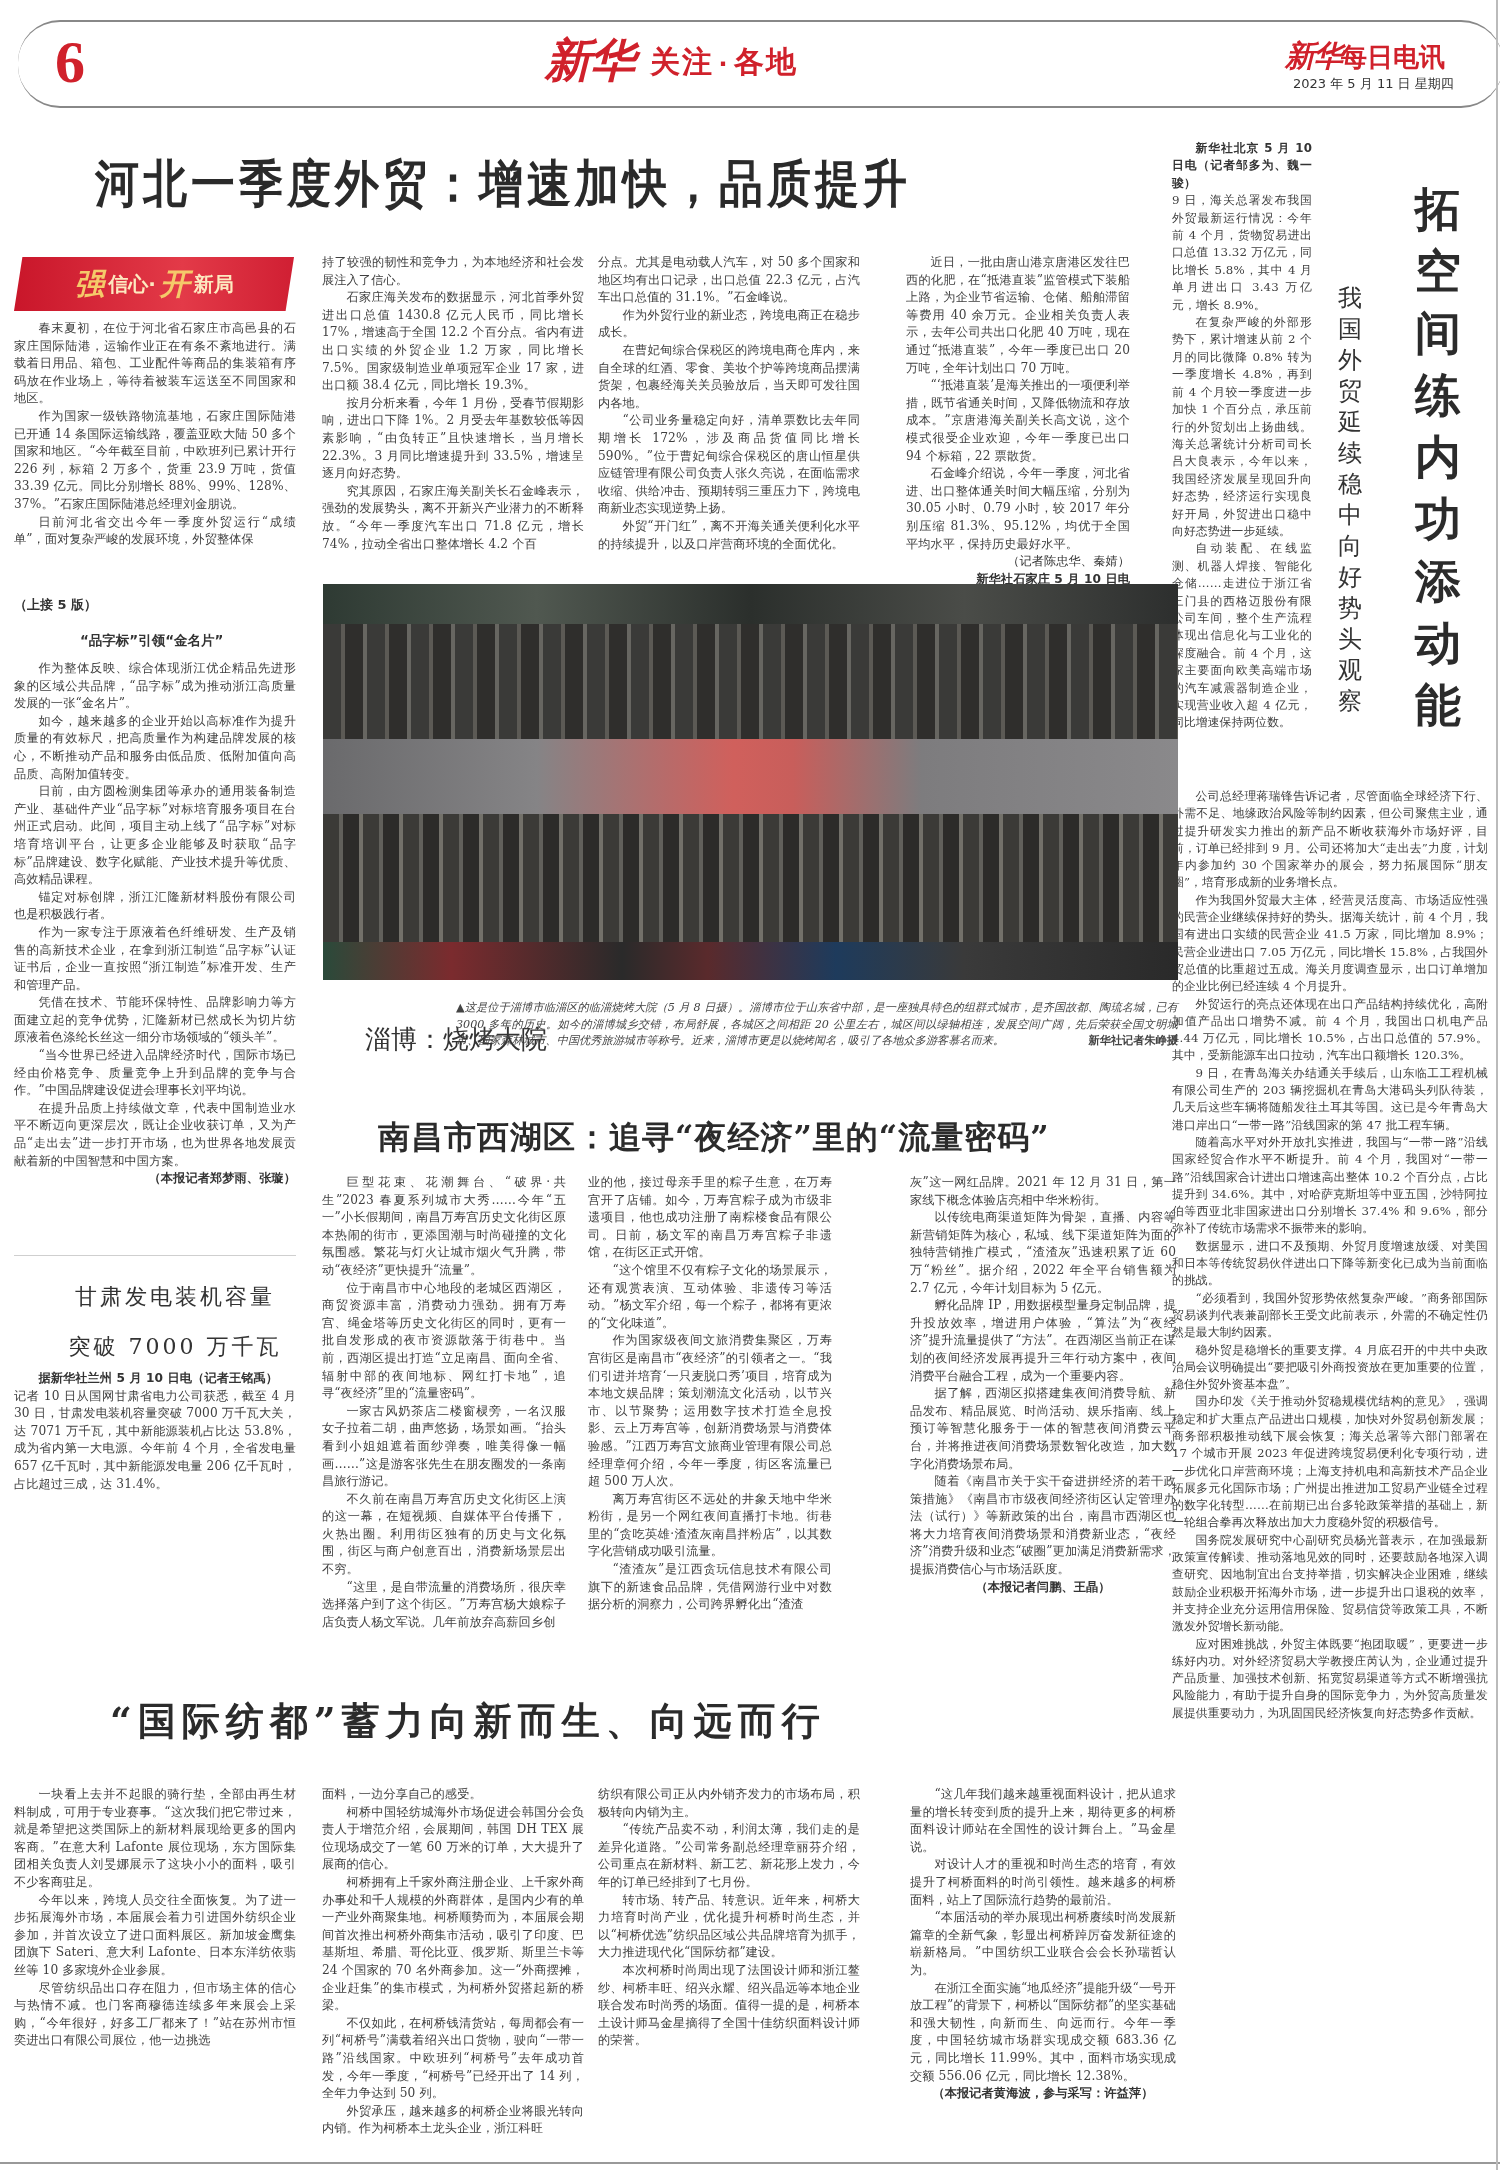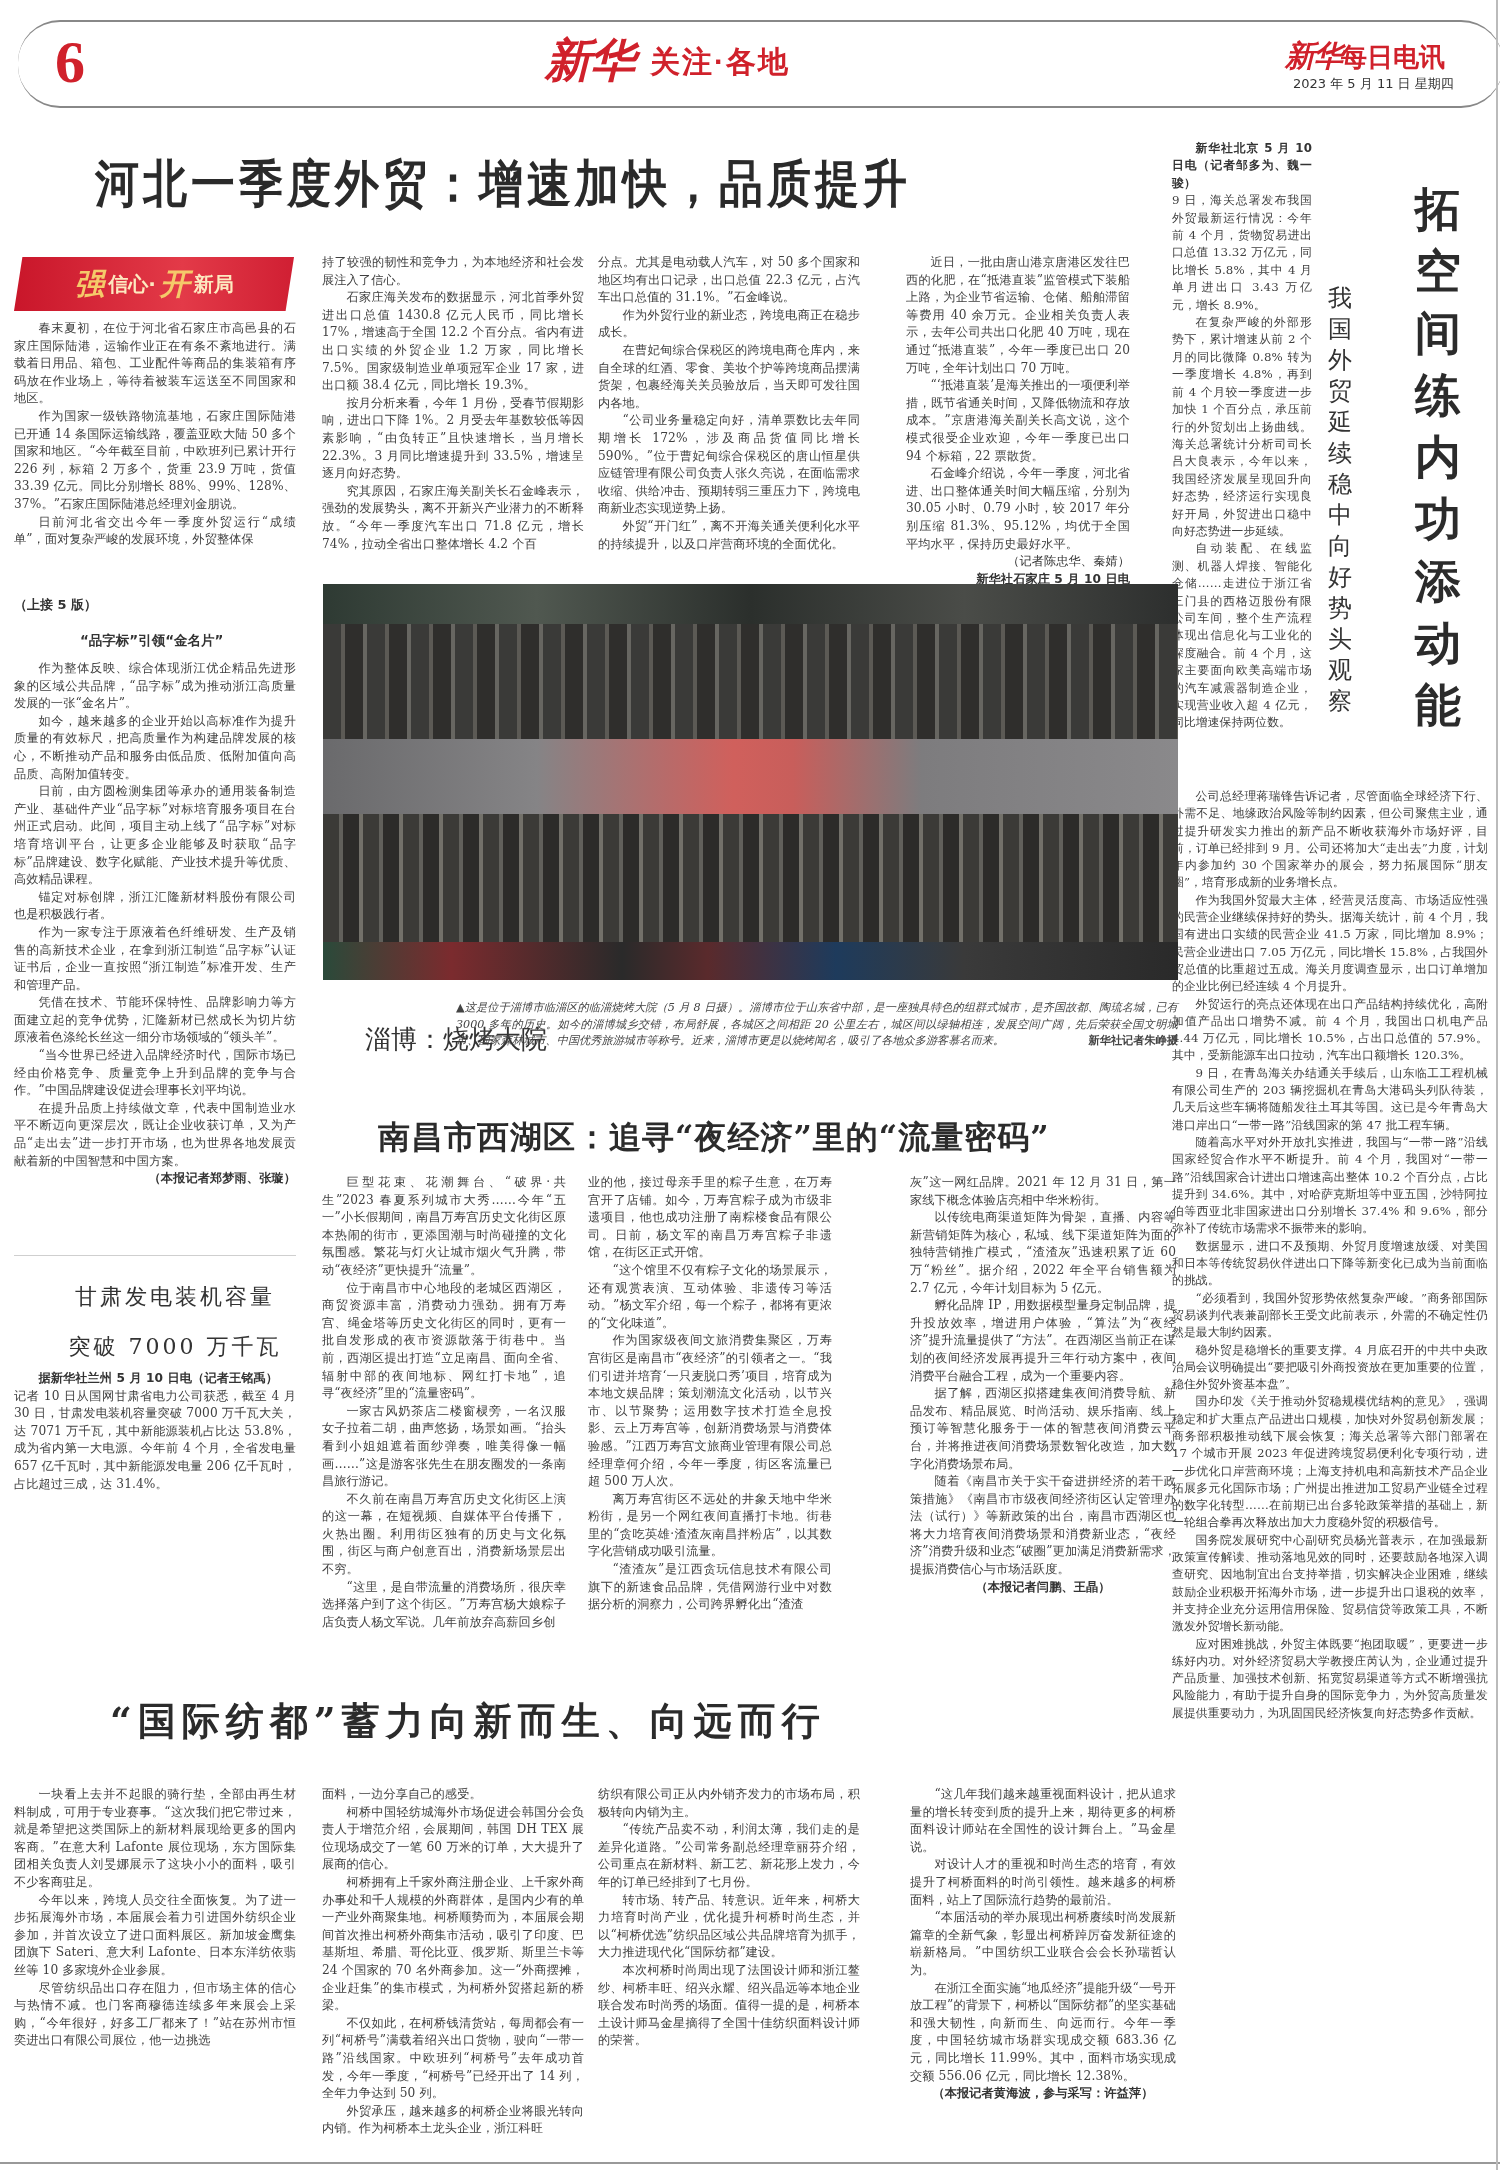--- a/index.html
+++ b/index.html
@@ -6,41 +6,41 @@
 html,body{width:1500px;height:2170px;background:#fff;overflow:hidden}
 body{position:relative;font-family:"DejaVu Serif","Liberation Serif",serif;color:#3a3a3a}
 .abs{position:absolute}
 .p{font-size:12.2px;line-height:17.6px;text-align:justify;color:#404040;letter-spacing:0.1px}
 .p p{text-indent:2em}
 .p p.noind{text-indent:0}
 .hd{font-family:"DejaVu Serif","Liberation Serif",serif;font-weight:bold;color:#2b2b2b}
 #mast-wrap{left:18px;top:20px;width:1485px;height:88px;border-top:2px solid #888;border-bottom:2px solid #888;border-radius:42px}
 #page-num{left:55px;top:28px;font-size:60px;font-weight:bold;color:#d0212b;font-family:"Liberation Serif","DejaVu Serif",serif}
 #brand-left{left:545px;top:30px;font-size:46px;color:#d0212b;font-style:italic;font-weight:bold;font-family:"DejaVu Serif",serif;letter-spacing:-2px}
-#section-name{left:650px;top:42px;font-size:30px;color:#d0212b;font-weight:bold;font-family:Liberation Sans, sans-serif;letter-spacing:2px}
+#section-name{left:650px;top:42px;font-size:30px;color:#d0212b;font-weight:bold;font-family:Liberation Mono, monospace;letter-spacing:2px}
 #brand-right{left:1285px;top:36px;font-size:26px;color:#d0212b;font-weight:bold}
 #brand-right .ital{font-style:italic;font-size:30px;letter-spacing:-2px}
 #date{left:1293px;top:75px;font-size:13px;color:#333;font-family:"DejaVu Sans","Liberation Sans",sans-serif}
 
 #h1{left:95px;top:150px;font-size:44px;letter-spacing:4px;color:#2a2a2a;font-weight:bold;transform:scaleY(1.15);transform-origin:top left}
 
 #banner{left:14px;top:257px;width:280px;height:54px;background:linear-gradient(90deg,#c9162a,#e33a48 60%,#d01f33);clip-path:polygon(3% 0,100% 0,97% 100%,0 100%);display:flex;align-items:center;justify-content:center;gap:4px}
 #banner .big{font-size:30px;font-weight:bold;color:#f5c96a;font-style:italic}
 #banner .small{font-size:20px;color:#fde9c0;font-family:"DejaVu Sans",sans-serif;font-weight:bold}
 
 #photo{left:323px;top:584px;width:855px;height:396px;overflow:hidden;background:#3b3b3b}
 #photo .band{position:absolute;left:0;width:100%}
 #photo-title{left:365px;top:1022px;font-size:26px;color:#333;font-family:"DejaVu Serif",serif}
 #photo-caption{left:456px;top:1000px;width:722px;font-size:11.2px;line-height:16.5px;color:#444;font-style:italic;text-align:justify}
 #photo-caption .credit{font-style:normal;font-weight:bold;float:right;font-family:"DejaVu Sans",sans-serif}
 
 #h2{left:378px;top:1116px;font-size:32px;color:#2b2b2b;letter-spacing:1px}
 
 #vt1{left:1413px;top:178px;width:50px;font-size:46px;line-height:62px;font-weight:bold;color:#2b2b2b;text-align:center}
-#vt2{left:1328px;top:283px;width:34px;font-size:24px;line-height:31px;color:#333;text-align:left;font-family:"DejaVu Sans",sans-serif}
+#vt2{left:1328px;top:283px;width:34px;font-size:24px;line-height:31px;color:#333;text-align:right;font-family:"DejaVu Sans",sans-serif}
 
 #lh-sub1{left:80px;top:632px;font-size:13.5px;font-weight:bold;color:#333;font-family:"DejaVu Sans",sans-serif}
 #lh-cont{left:14px;top:596px;font-size:13px;font-weight:bold;color:#333;font-family:"DejaVu Sans",sans-serif}
 #gansu-title{left:45px;top:1272px;width:260px;font-size:22px;line-height:50px;color:#333;letter-spacing:3px;text-align:center}
 
 #h3{left:110px;top:1696px;font-size:38px;color:#2b2b2b;letter-spacing:6px;font-weight:bold}
 
 .rule{position:absolute;background:#cfcfcf}
 .byline{font-weight:bold;font-family:"DejaVu Sans",sans-serif;color:#333}
 .center{text-align:center}

